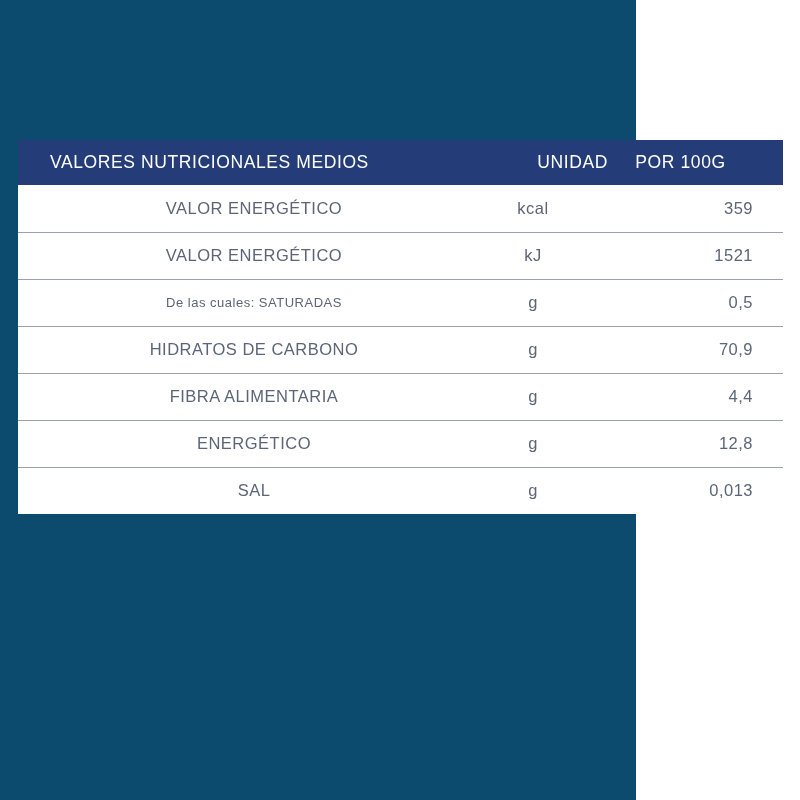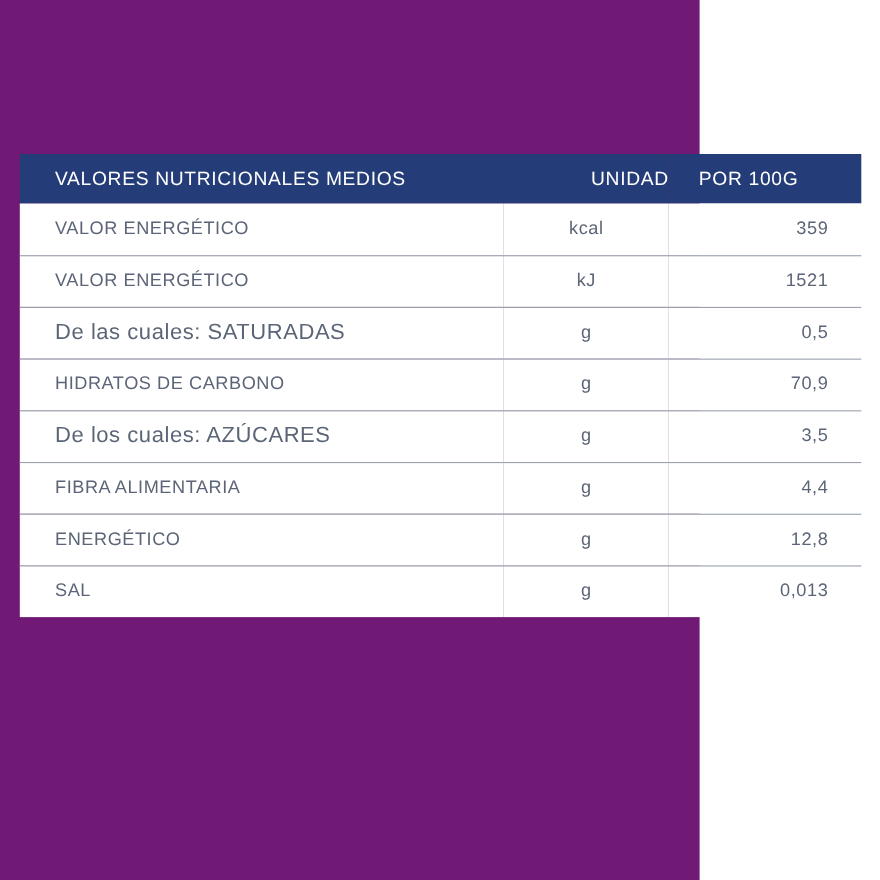--- a/index.html
+++ b/index.html
@@ -11,21 +11,21 @@
     height: 800px;
     background: #ffffff;
     font-family: "Liberation Sans", sans-serif;
     overflow: hidden;
   }
 
   .page {
     position: relative;
     width: 636px;
     height: 800px;
-    background: #701a75;
+    background: #0c4a6e;
   }
 
   .nutrition-table {
     position: absolute;
     left: 18px;
     top: 140px;
     width: 765px;
     border-collapse: collapse;
     table-layout: fixed;
   }
@@ -71,35 +71,35 @@
     font-size: 16.5px;
     letter-spacing: 0.5px;
     vertical-align: middle;
     border-bottom: 1px solid #9AA1AD;
     white-space: nowrap;
   }
   .table-body-row.last-row td {
     border-bottom: none;
   }
   td.col-name {
-    text-align: left;
+    text-align: center;
     padding-left: 32px;
   }
   td.col-unit {
     text-align: center;
     width: 150px;
   }
   td.col-value {
     text-align: right;
     width: 145px;
     padding-right: 30px;
   }
   
   td.sub-label {
-    font-size: 20px;
+    font-size: 13px;
   }
 </style>
 </head>
 <body>
 
 <div class="page">
 
   <table class="nutrition-table">
     <thead>
       <tr class="table-head-row">
@@ -123,25 +123,20 @@
           <td class="col-name sub-label">De las cuales: SATURADAS</td>
           <td class="col-unit">g</td>
           <td class="col-value">0,5</td>
         </tr>
         <tr class="table-body-row">
           <td class="col-name">HIDRATOS DE CARBONO</td>
           <td class="col-unit">g</td>
           <td class="col-value">70,9</td>
         </tr>
         <tr class="table-body-row">
-          <td class="col-name sub-label">De los cuales: AZÚCARES</td>
-          <td class="col-unit">g</td>
-          <td class="col-value">3,5</td>
-        </tr>
-        <tr class="table-body-row">
           <td class="col-name">FIBRA ALIMENTARIA</td>
           <td class="col-unit">g</td>
           <td class="col-value">4,4</td>
         </tr>
         <tr class="table-body-row">
           <td class="col-name">ENERGÉTICO</td>
           <td class="col-unit">g</td>
           <td class="col-value">12,8</td>
         </tr>
         <tr class="table-body-row last-row">

